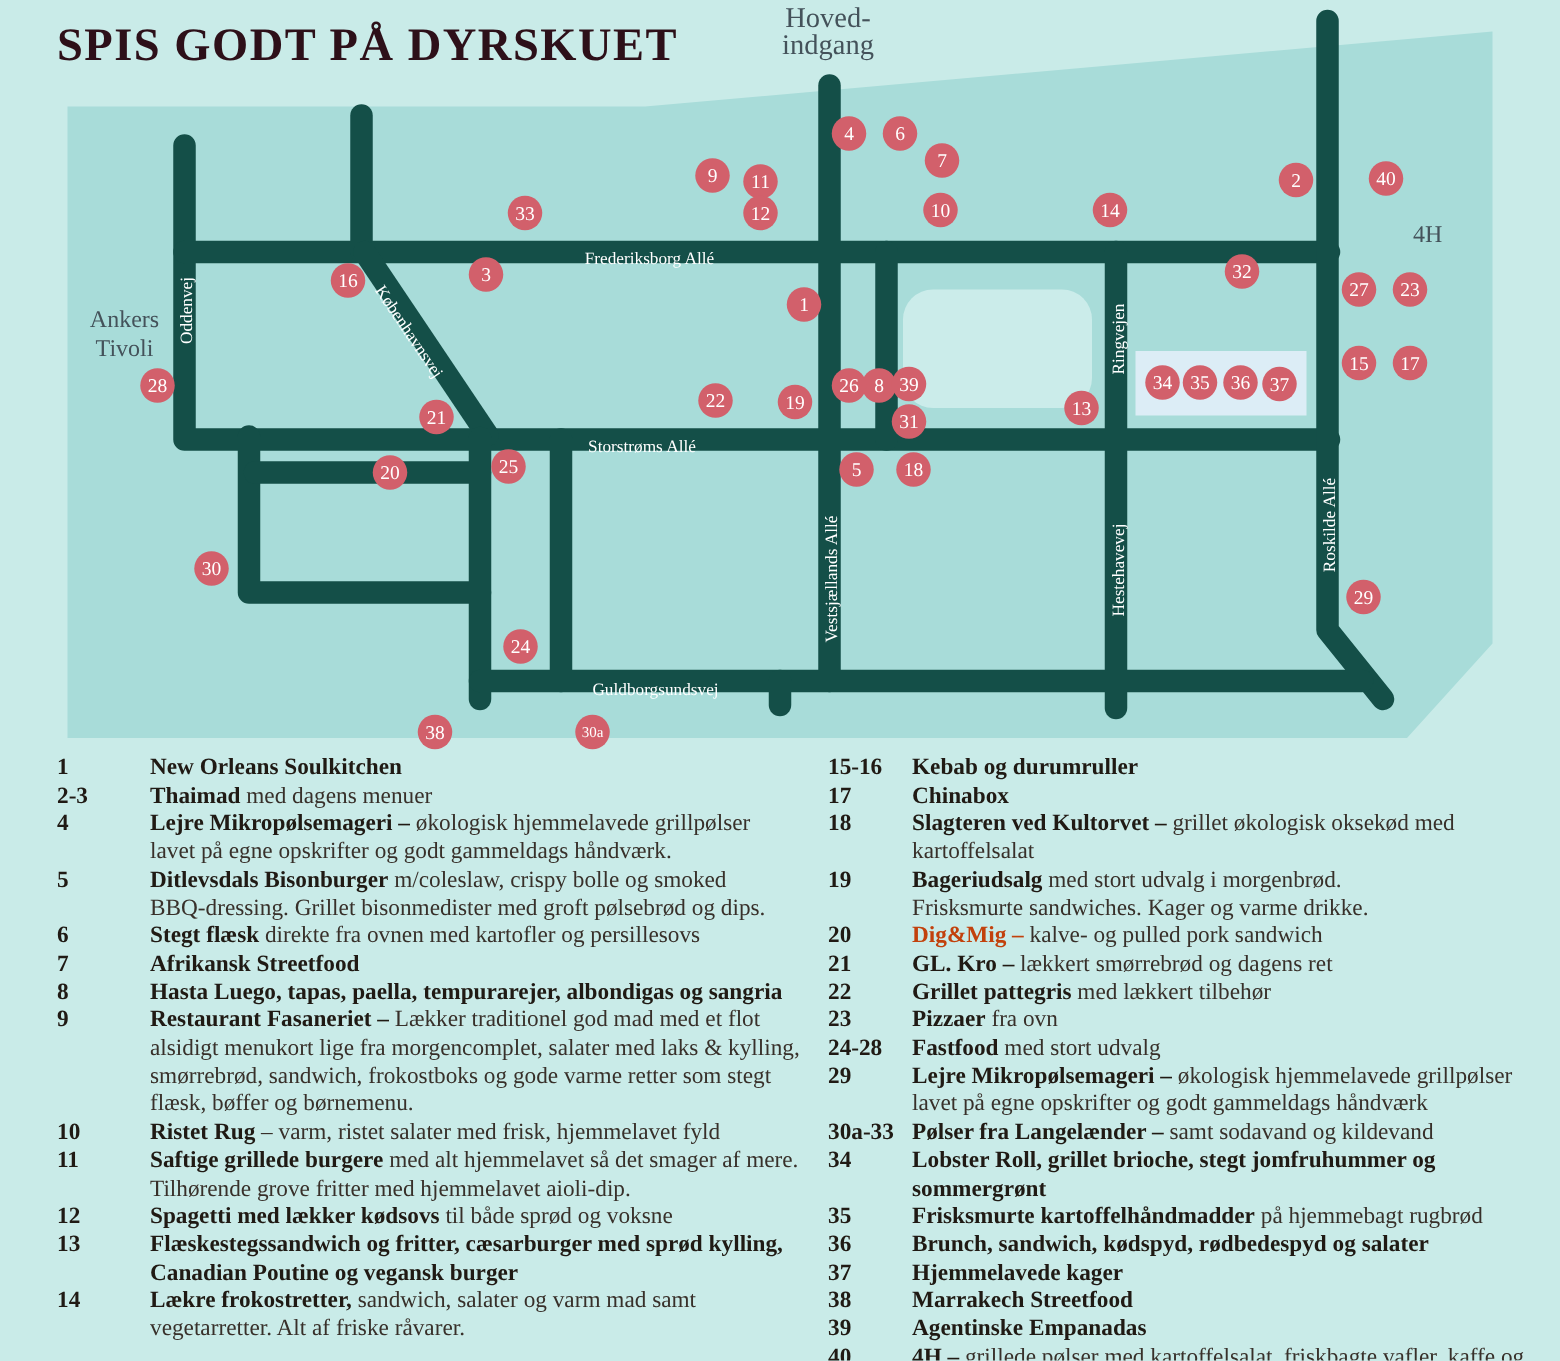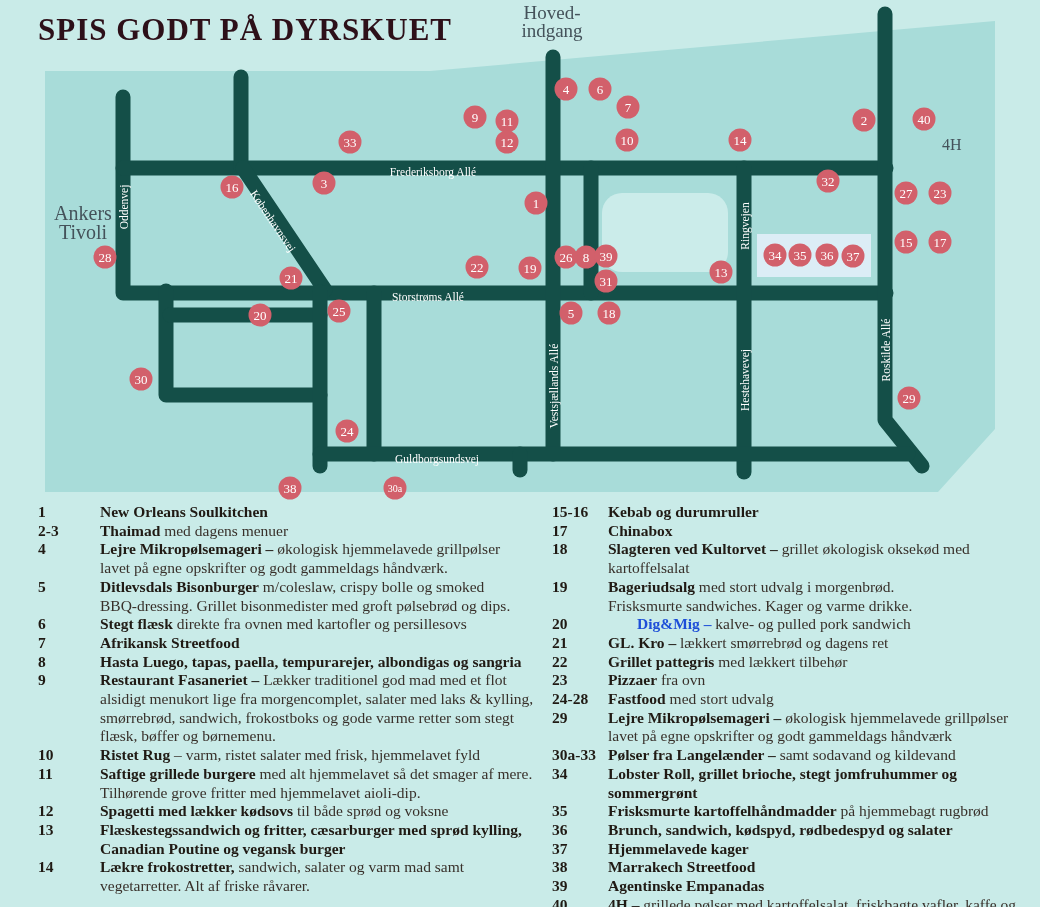--- a/index.html
+++ b/index.html
@@ -9,22 +9,22 @@
   }
   .abs{position:absolute;}
   #title{
     left:38px;top:12px;margin:0;
     font-size:31px;font-weight:700;letter-spacing:1px;
   }
   .map-note{
     text-align:center;font-size:19px;line-height:18px;
   }
   #entrance{left:500px;top:4px;width:104px;}
-  #ankers{left:40px;top:204px;width:86px;font-size:20px;line-height:19px;}
-  #fourh{left:942px;top:136px;font-size:16px;}
+  #ankers{left:40px;top:204px;width:86px;font-size:16px;line-height:19px;}
+  #fourh{left:942px;top:148px;font-size:16px;}
   #map-svg{left:0;top:0;}
   .street-label{
     font-family:"Liberation Serif", serif;
     font-size:11.5px;
   }
   .marker-num{
     font-family:"Liberation Serif", serif;
     font-size:13px;
   }
   .marker-num.small{font-size:10px;}
@@ -364,21 +364,21 @@
     <div class="lrow">
       <span class="lnum" style="color: rgb(32, 26, 20);">19</span>
       <div class="ltxt" style="color: rgb(56, 48, 42);">
         <div><span class="b" style="color: rgb(32, 26, 20);">Bageriudsalg</span><span> med stort udvalg i morgenbrød.</span></div>
         <div><span>Frisksmurte sandwiches. Kager og varme drikke.</span></div>
       </div>
     </div>
     <div class="lrow">
       <span class="lnum" style="color: rgb(32, 26, 20);">20</span>
       <div class="ltxt" style="color: rgb(56, 48, 42);">
-        <div><span class="b" style="color: #1d4ed8; margin-left: 29px;">Dig&amp;Mig – </span><span>kalve- og pulled pork sandwich</span></div>
+        <div><span class="b" style="color: #c2410c;">Dig&amp;Mig – </span><span>kalve- og pulled pork sandwich</span></div>
       </div>
     </div>
     <div class="lrow">
       <span class="lnum" style="color: rgb(32, 26, 20);">21</span>
       <div class="ltxt" style="color: rgb(56, 48, 42);">
         <div><span class="b" style="color: rgb(32, 26, 20);">GL. Kro – </span><span>lækkert smørrebrød og dagens ret</span></div>
       </div>
     </div>
     <div class="lrow">
       <span class="lnum" style="color: rgb(32, 26, 20);">22</span>

